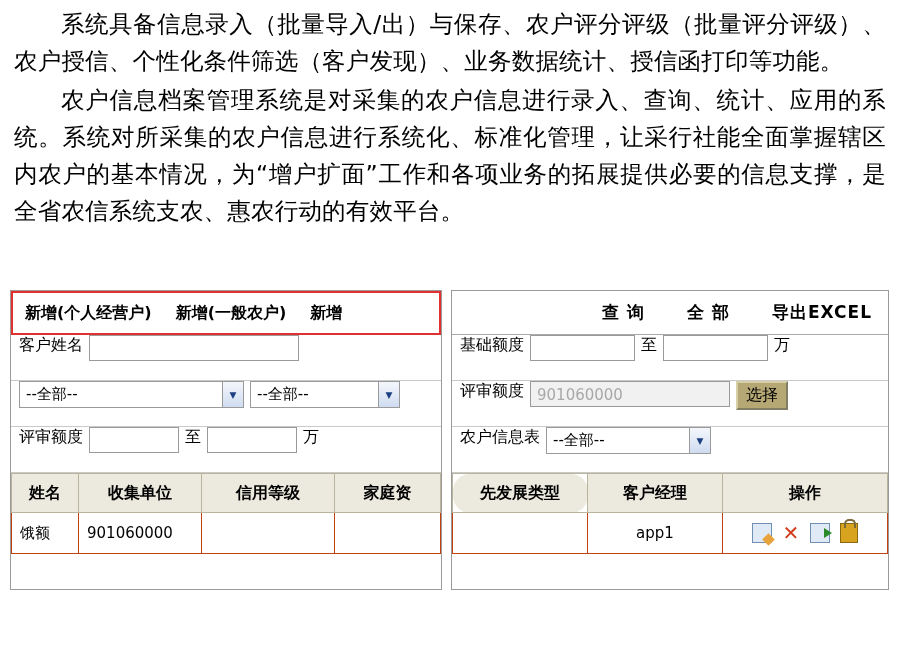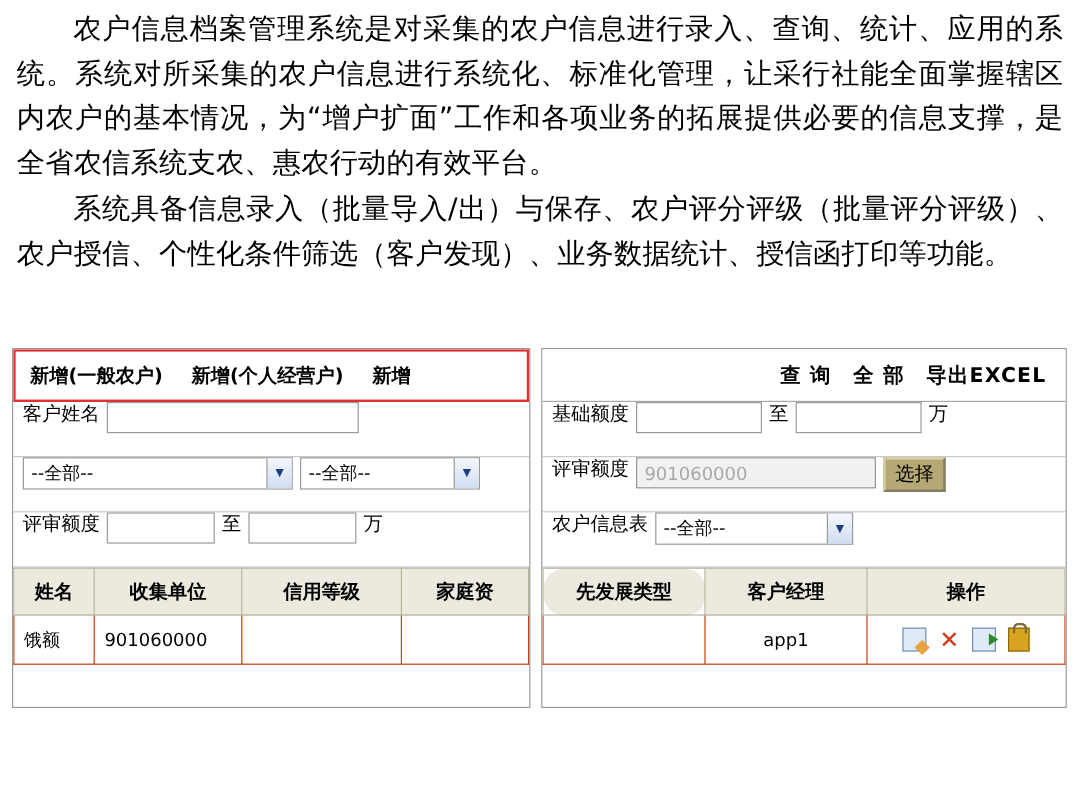--- a/index.html
+++ b/index.html
@@ -84,21 +84,21 @@
     white-space: nowrap;
     color: #000;
   }
 
   .toolbar-right {
     height: 44px;
     border-bottom: 1px solid #a8a8a8;
     display: flex;
     align-items: center;
     justify-content: flex-end;
-    gap: 18px;
+    gap: 42px;
     padding-right: 16px;
     box-sizing: border-box;
     background: #fff;
     text-align: center;
   }
   .toolbar-right .tool-link {
     font-weight: bold;
     font-size: 17px;
     letter-spacing: 1px;
     white-space: nowrap;
@@ -252,31 +252,31 @@
     border-bottom: none;
     border-radius: 5px 5px 0 0;
   }
 </style>
 </head>
 <body>
 
 <div class="page">
 
   <div class="prose">
+    <p>系统具备信息录入（批量导入/出）与保存、农户评分评级（批量评分评级）、农户授信、个性化条件筛选（客户发现）、业务数据统计、授信函打印等功能。</p>
     <p>农户信息档案管理系统是对采集的农户信息进行录入、查询、统计、应用的系统。系统对所采集的农户信息进行系统化、标准化管理，让采行社能全面掌握辖区内农户的基本情况，为“增户扩面”工作和各项业务的拓展提供必要的信息支撑，是全省农信系统支农、惠农行动的有效平台。</p>
-    <p>系统具备信息录入（批量导入/出）与保存、农户评分评级（批量评分评级）、农户授信、个性化条件筛选（客户发现）、业务数据统计、授信函打印等功能。</p>
   </div>
 
   <div class="panels">
 
     <div class="panel panel-left">
 
       <div class="toolbar-left">
+        <span class="tool-btn">新增(个人经营户)</span>
         <span class="tool-btn">新增(一般农户)</span>
-        <span class="tool-btn">新增(个人经营户)</span>
         <span class="tool-btn">新增</span>
       </div>
 
       <div class="form-row">
         <span class="lbl">客户姓名</span>
         <span class="txtbox" style="width:210px;" title=""></span>
       </div>
 
       <div class="form-row">
         <span class="selbox" style="width:225px;">

